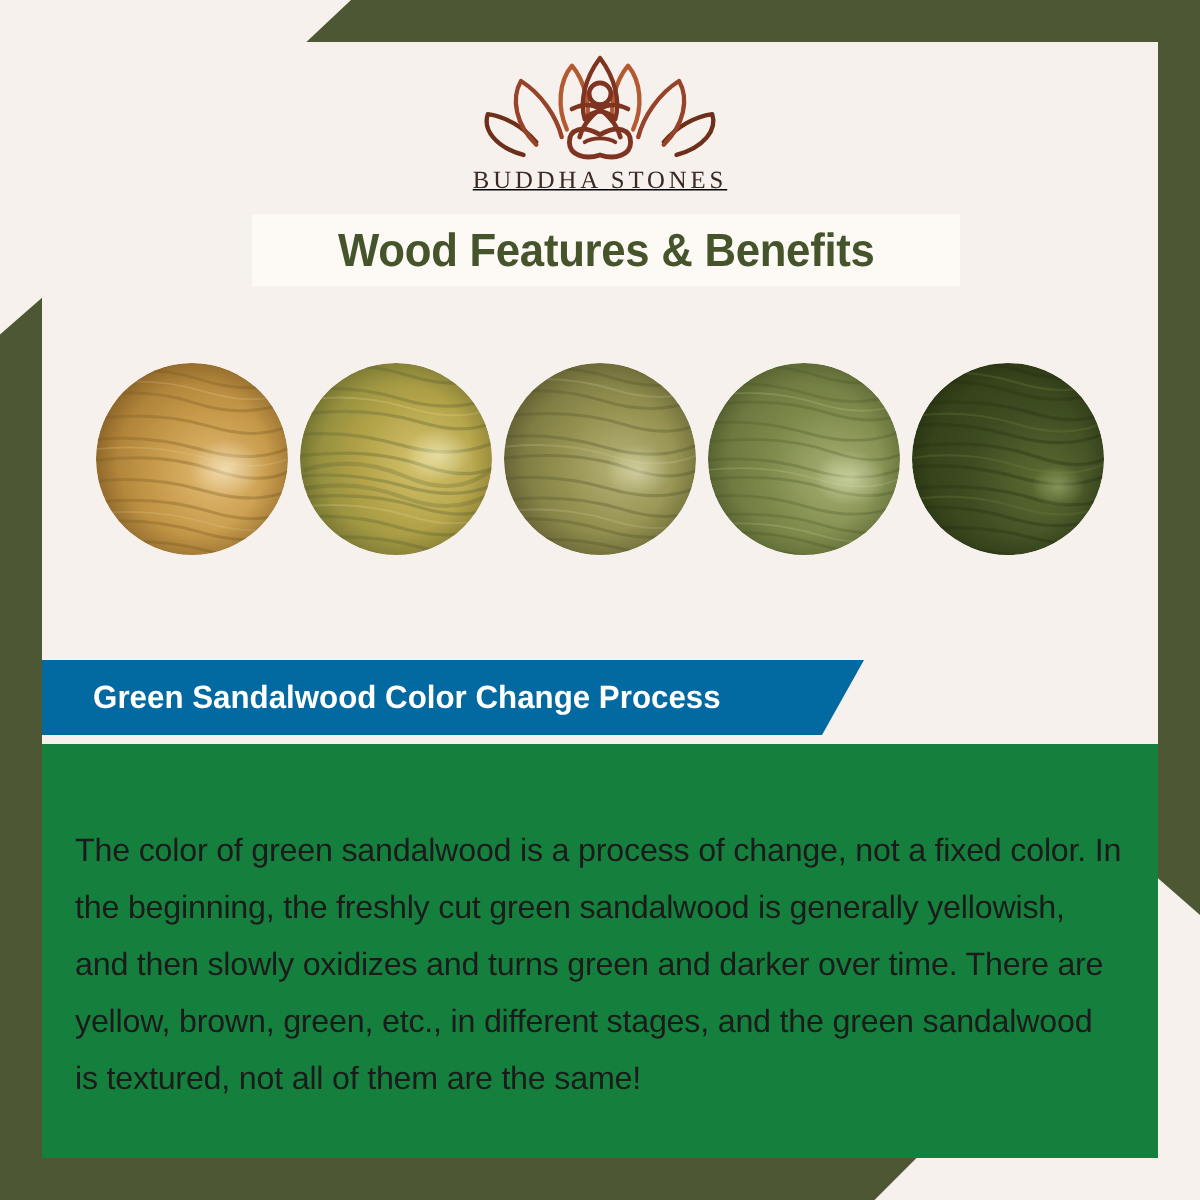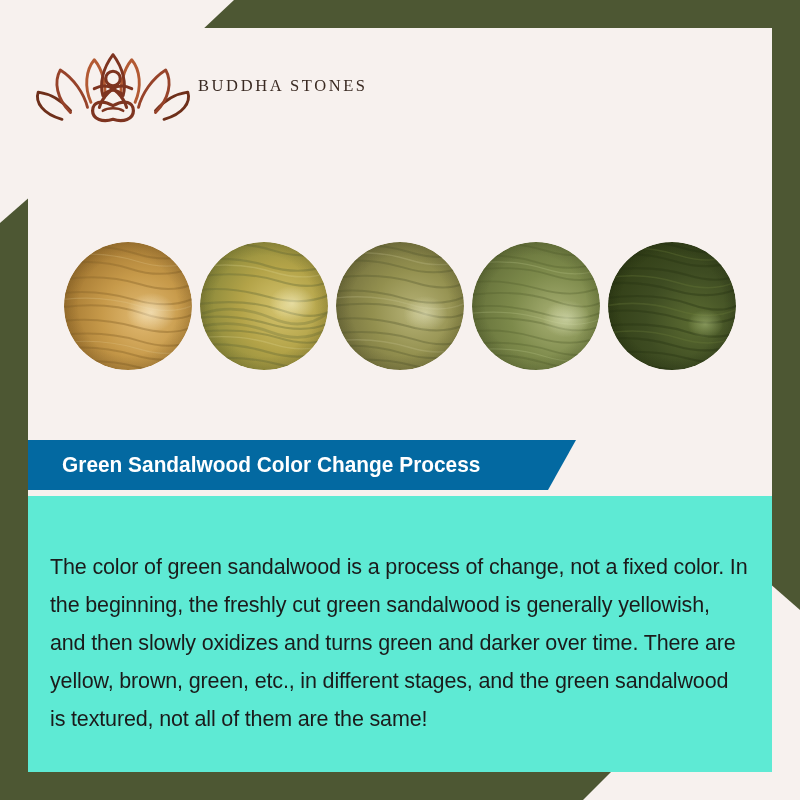--- a/index.html
+++ b/index.html
@@ -65,25 +65,26 @@
   }
 
   
   .brand {
     position: absolute;
     left: 0;
     right: 0;
     top: 0;
     height: 116px;
     display: flex;
-    flex-direction: row;
+    flex-direction: column;
     align-items: center;
     justify-content: flex-start;
     padding-top: 2px;
     box-sizing: border-box;
+    text-decoration: underline;
   }
   .logo-mark {
     width: 170px;
     height: 82px;
     display: block;
   }
   .brand-name {
     font-family: "Liberation Serif", serif;
     font-size: 16.5px;
     letter-spacing: 2.6px;
@@ -170,21 +171,21 @@
     transform: scaleX(0.97);
   }
 
   
   .body-panel {
     position: absolute;
     left: 0;
     right: 0;
     top: 468px;
     bottom: 0;
-    background: #5eead4;
+    background: #15803d;
     padding: 30px 24px 0 22px;
     box-sizing: border-box;
   }
   .body-text {
     font-size: 21.5px;
     line-height: 38px;
     color: #1b1b1b;
     font-weight: 400;
     letter-spacing: -0.15px;
   }
@@ -227,20 +228,23 @@
           <path d="M100 50 C108 56 114 64 116 72" stroke="#7e3420" stroke-width="3.6"></path>
 
           <path d="M76 76 C76 66 86 62 100 70 C114 62 124 66 124 76 C124 86 112 90 100 86 C88 90 76 86 76 76 Z" stroke="#7e3420" stroke-width="3.8"></path>
 
           <path d="M88 76 C94 72 106 72 112 76" stroke="#7e3420" stroke-width="3"></path>
         </g>
       </svg>
       <div class="brand-name">BUDDHA STONES</div>
     </div>
 
+    <div class="headline-band">
+      <div class="headline-text">Wood Features &amp; Benefits</div>
+    </div>
 
     <div class="bead-row">
 
       <div class="bead">
         <div class="shade" style="background:radial-gradient(circle at 62% 58%, #e2bb74 0%, #c79a4a 38%, #a87c34 70%, #7a5820 100%);"></div>
         <svg class="grain" viewBox="0 0 100 100" preserveAspectRatio="none">
           <g stroke="#8f6a2e" stroke-width="1.3" fill="none" opacity="0.8">
             <path d="M0 14 Q30 8 55 16 T100 12"></path>
               <path d="M0 24 Q28 18 52 26 T100 22"></path>
             <path d="M0 34 Q32 28 58 36 T100 31"></path>

